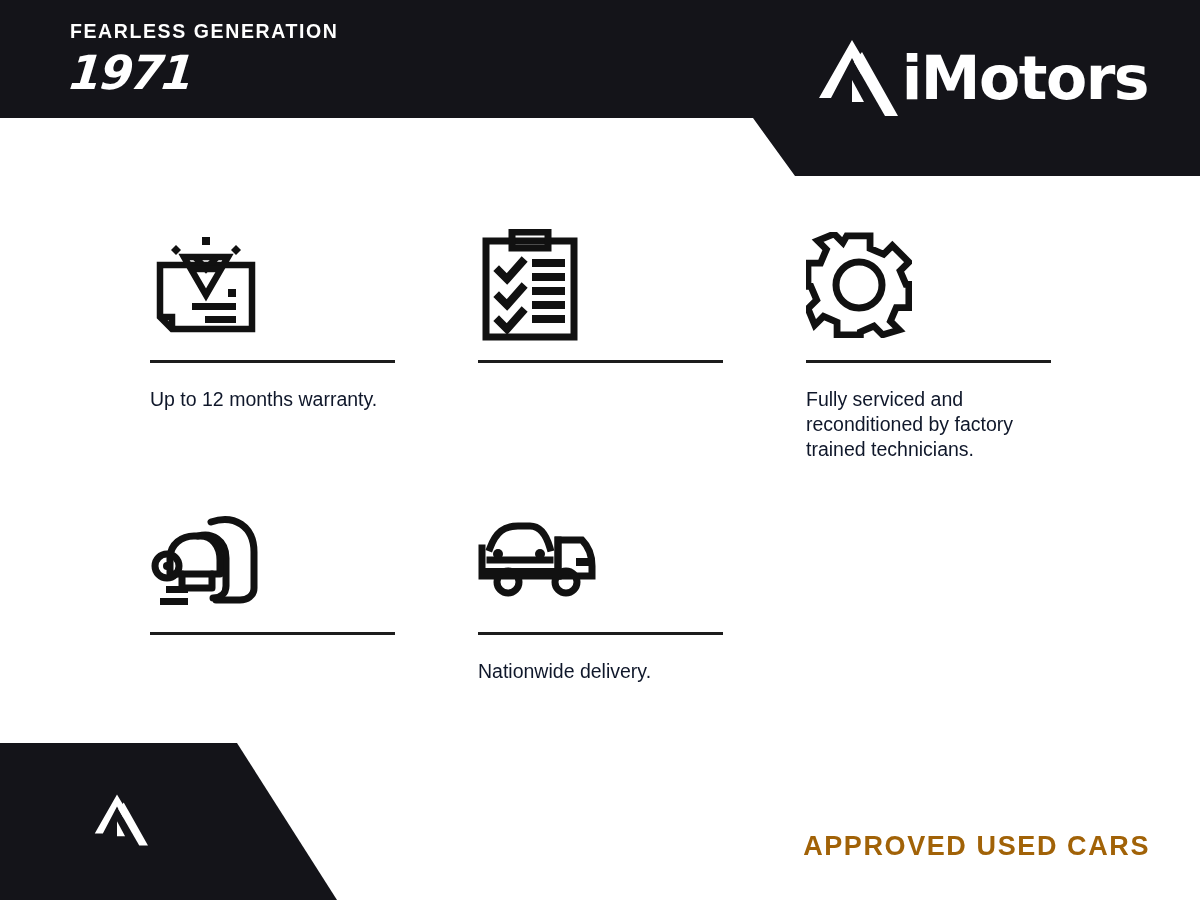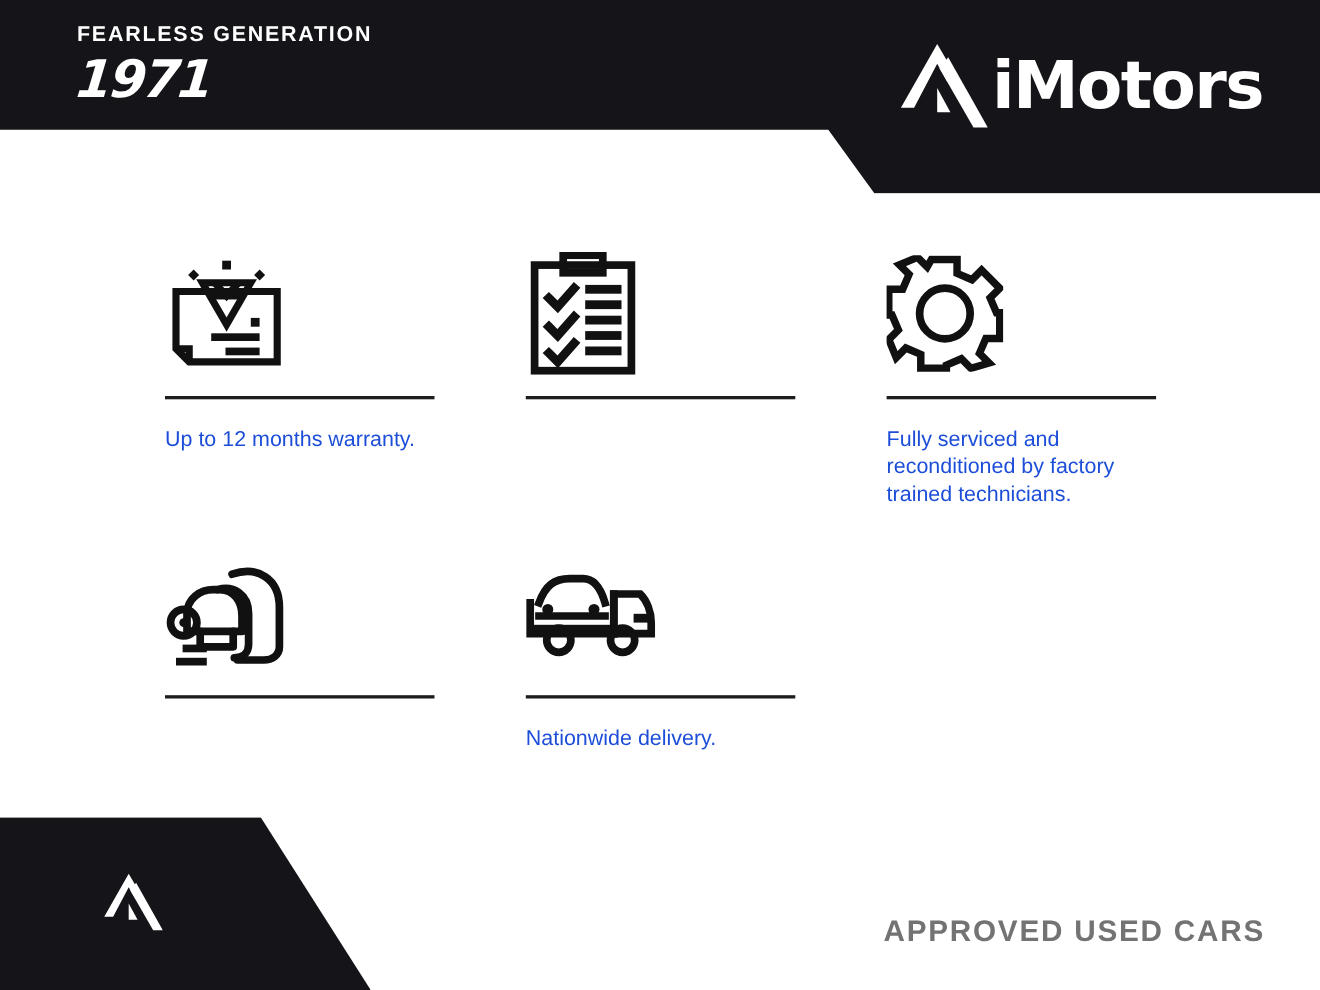--- a/index.html
+++ b/index.html
@@ -107,21 +107,21 @@
   }
   .icon-area svg { display: block; }
 
   .divider {
     width: 245px;
     height: 3px;
     background: #1d1d1d;
   }
   .feature-text {
     margin-top: 24px;
-    color: #1d4ed8;
+    color: #0f172a;
     font-size: 19.5px;
     line-height: 1.28;
     font-family: "Liberation Sans", sans-serif;
   }
 
   .row-2 { margin-top: 30px; }
   .row-2 .icon-area { height: 140px; }
 
   
   .footer-wedge {
@@ -139,21 +139,21 @@
     left: 86px;
     bottom: 49px;
     width: 62px;
     height: 62px;
     z-index: 3;
   }
   .footer-tagline {
     position: absolute;
     right: 50px;
     bottom: 40px;
-    color: #737373;
+    color: #a16207;
     font-size: 27px;
     font-weight: bold;
     letter-spacing: 1.6px;
     line-height: 1;
     white-space: nowrap;
     font-family: "Liberation Sans", sans-serif;
     z-index: 3;
   }
 </style>
 </head>

